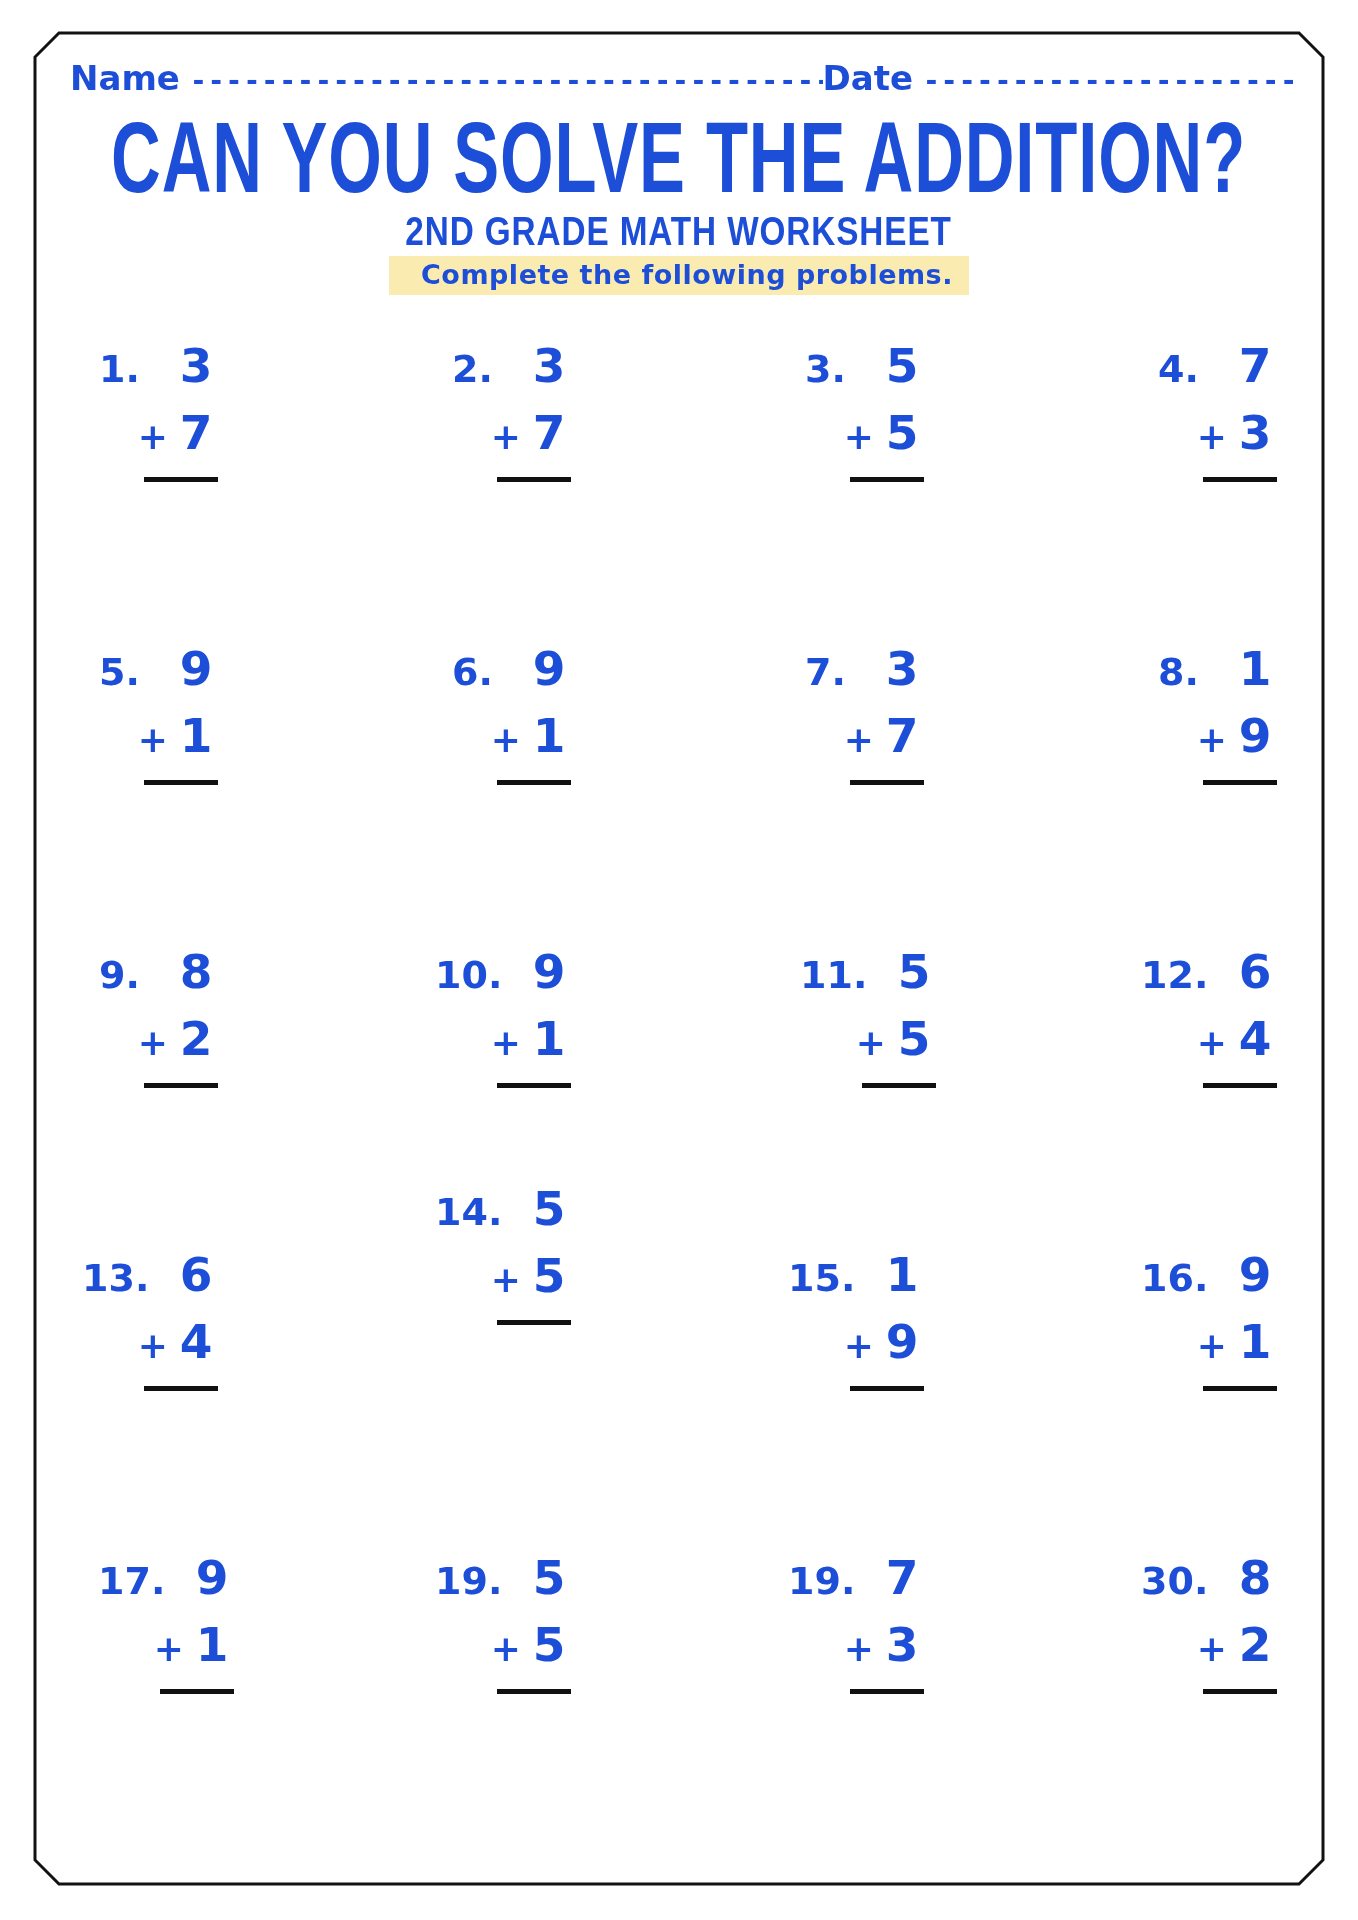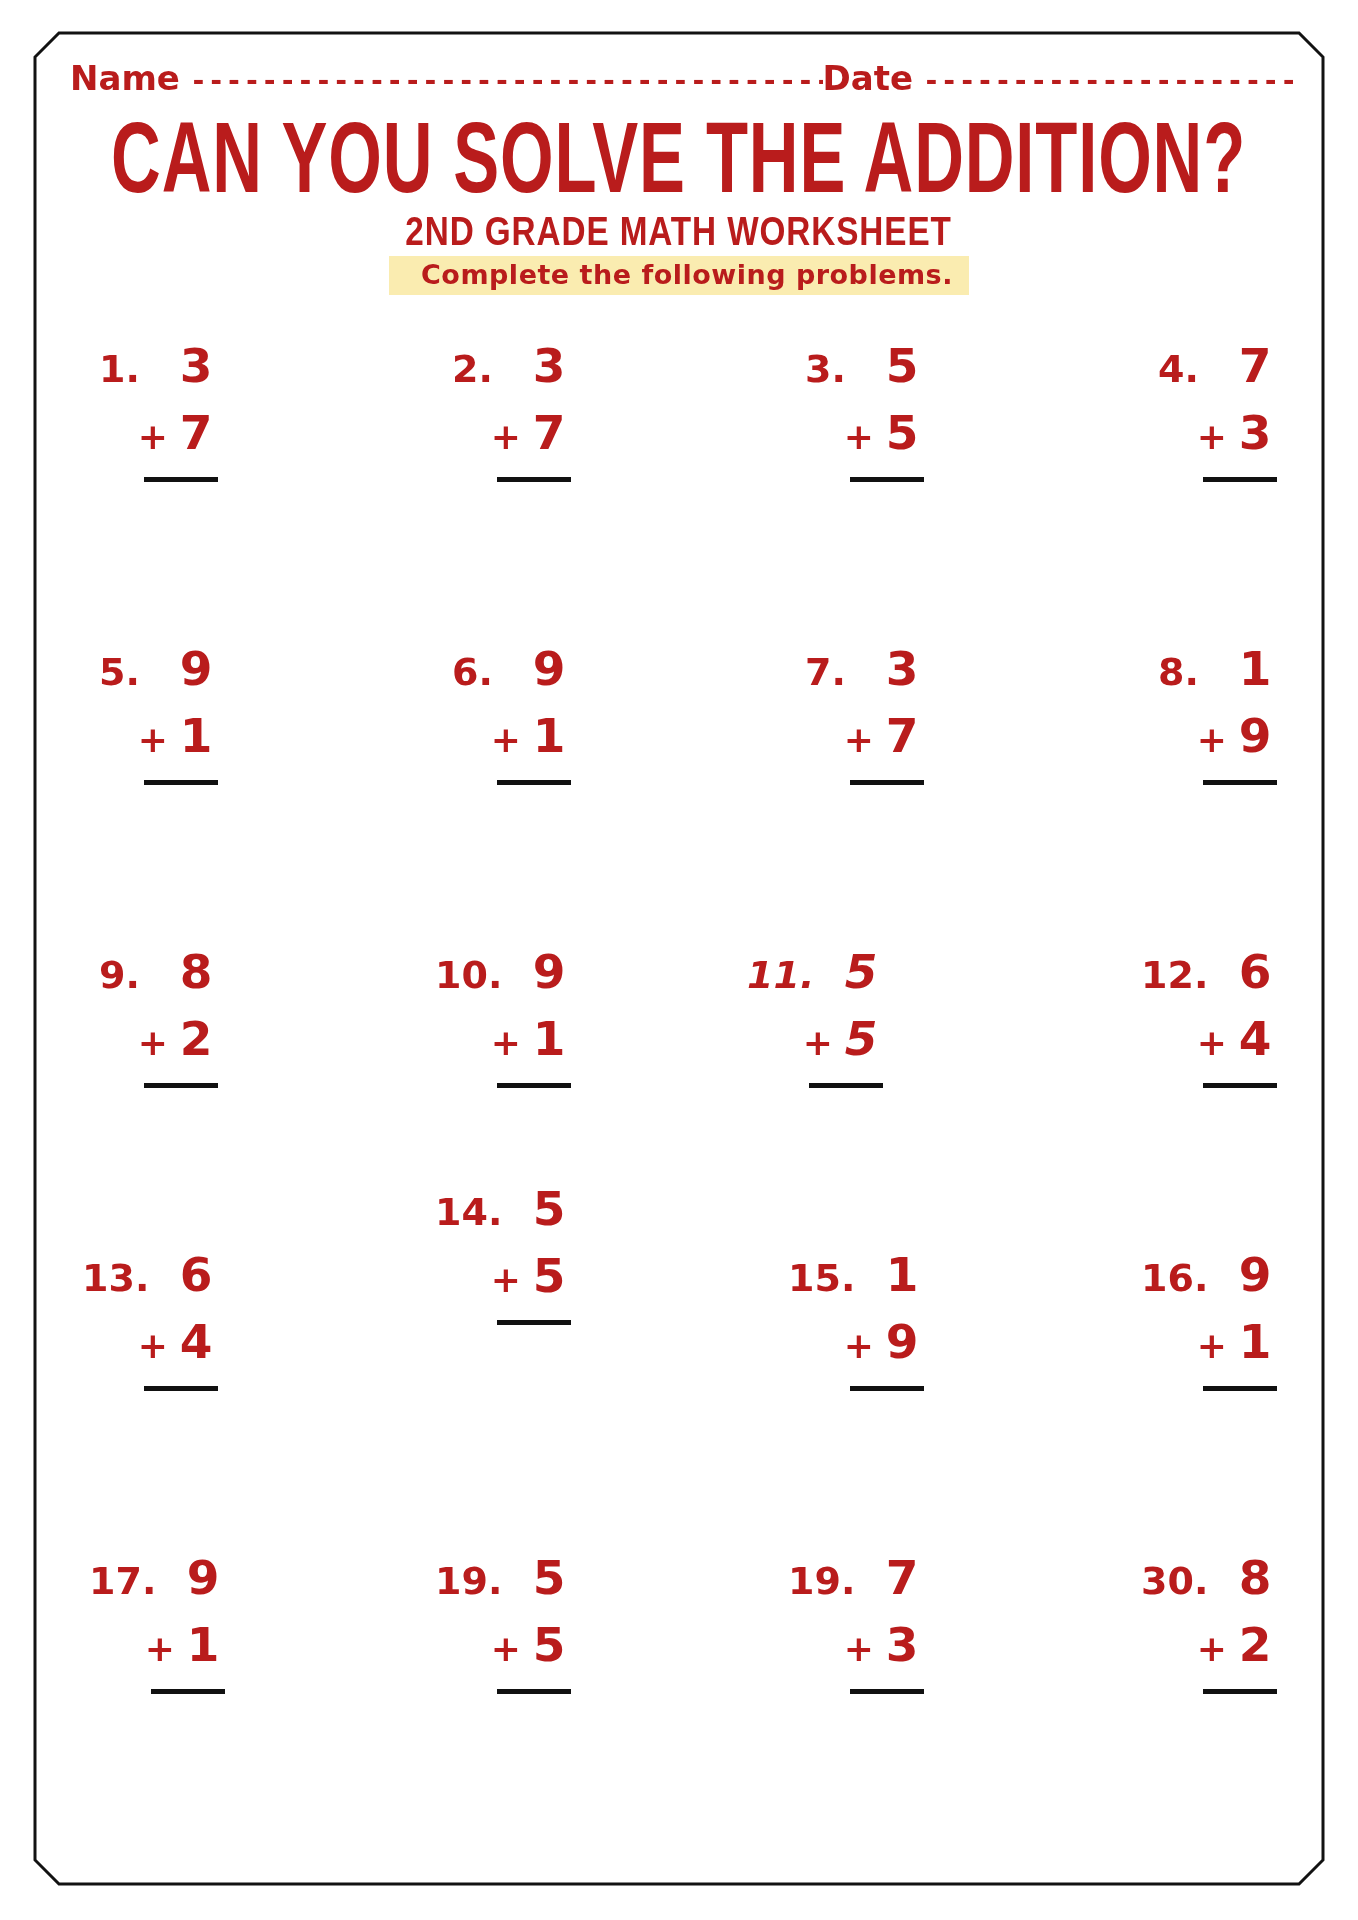--- a/index.html
+++ b/index.html
@@ -1,21 +1,21 @@
 <!DOCTYPE html>
 <html style="--hl: #faecb0;"><head>
 <meta charset="utf-8">
 <style>
   html,body{margin:0;padding:0;background:#ffffff;}
   .page{
     position:relative;
     width:1358px;height:1920px;
     background:#ffffff;
     font-family:"DejaVu Sans", sans-serif;
-    color:#b91c1c;
+    color:#1d4ed8;
     overflow:hidden;
   }
   .border-svg{position:absolute;left:0;top:0;width:1358px;height:1920px;}
 
   
   .name-row{
     position:absolute;left:70px;right:50px;top:58px;
     display:flex;align-items:baseline;
     font-size:34px;font-weight:600;
   }
@@ -218,21 +218,21 @@
       <div class="prow p-top">
         <span class="p-num">10.</span>
         <span class="p-digit">9</span>
       </div>
       <div class="prow p-bottom">
         <span class="p-plus">+</span>
         <span class="p-digit">1</span>
       </div>
       <div class="answer-line"></div>
     </div>
-      <div class="problem" style="left: 747px; top: 944px; font-style: italic;">
+      <div class="problem" style="left: 800px; top: 944px;">
       <div class="prow p-top">
         <span class="p-num">11.</span>
         <span class="p-digit">5</span>
       </div>
       <div class="prow p-bottom">
         <span class="p-plus">+</span>
         <span class="p-digit">5</span>
       </div>
       <div class="answer-line"></div>
     </div>
@@ -284,21 +284,21 @@
       <div class="prow p-top">
         <span class="p-num">16.</span>
         <span class="p-digit">9</span>
       </div>
       <div class="prow p-bottom">
         <span class="p-plus">+</span>
         <span class="p-digit">1</span>
       </div>
       <div class="answer-line"></div>
     </div>
-      <div class="problem" style="left: 89px; top: 1550px;">
+      <div class="problem" style="left: 98px; top: 1550px;">
       <div class="prow p-top">
         <span class="p-num">17.</span>
         <span class="p-digit">9</span>
       </div>
       <div class="prow p-bottom">
         <span class="p-plus">+</span>
         <span class="p-digit">1</span>
       </div>
       <div class="answer-line"></div>
     </div>

